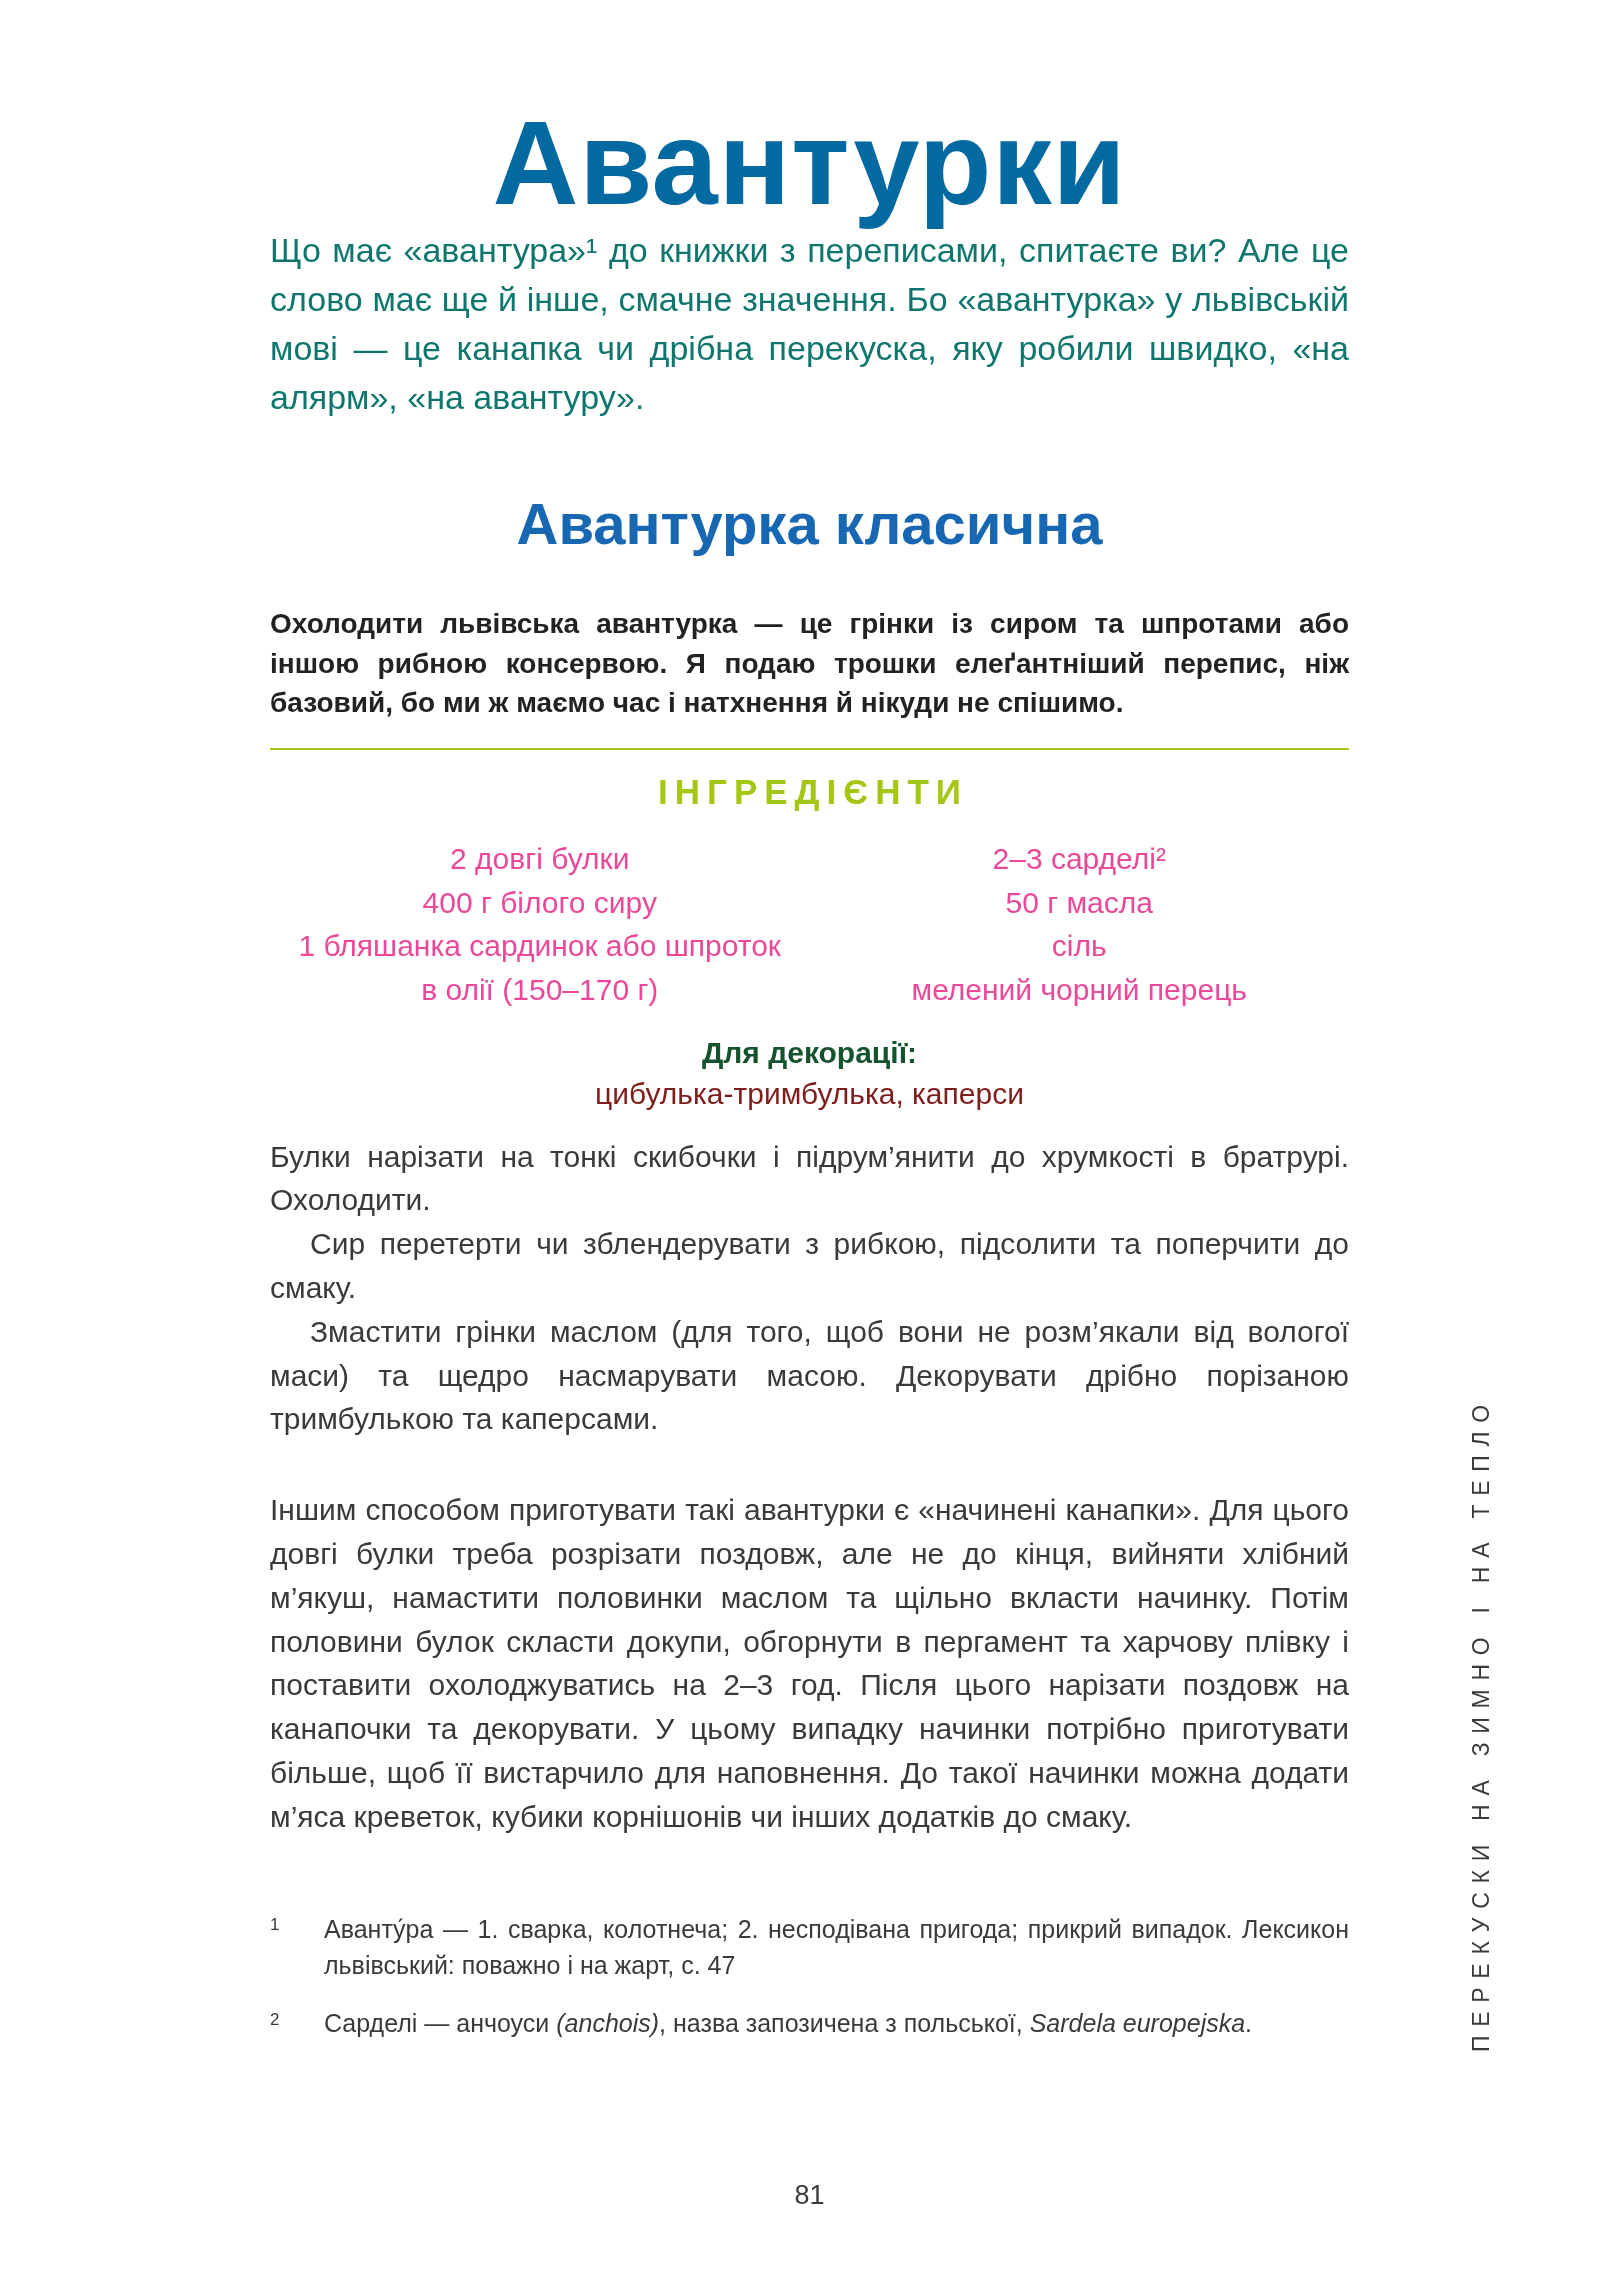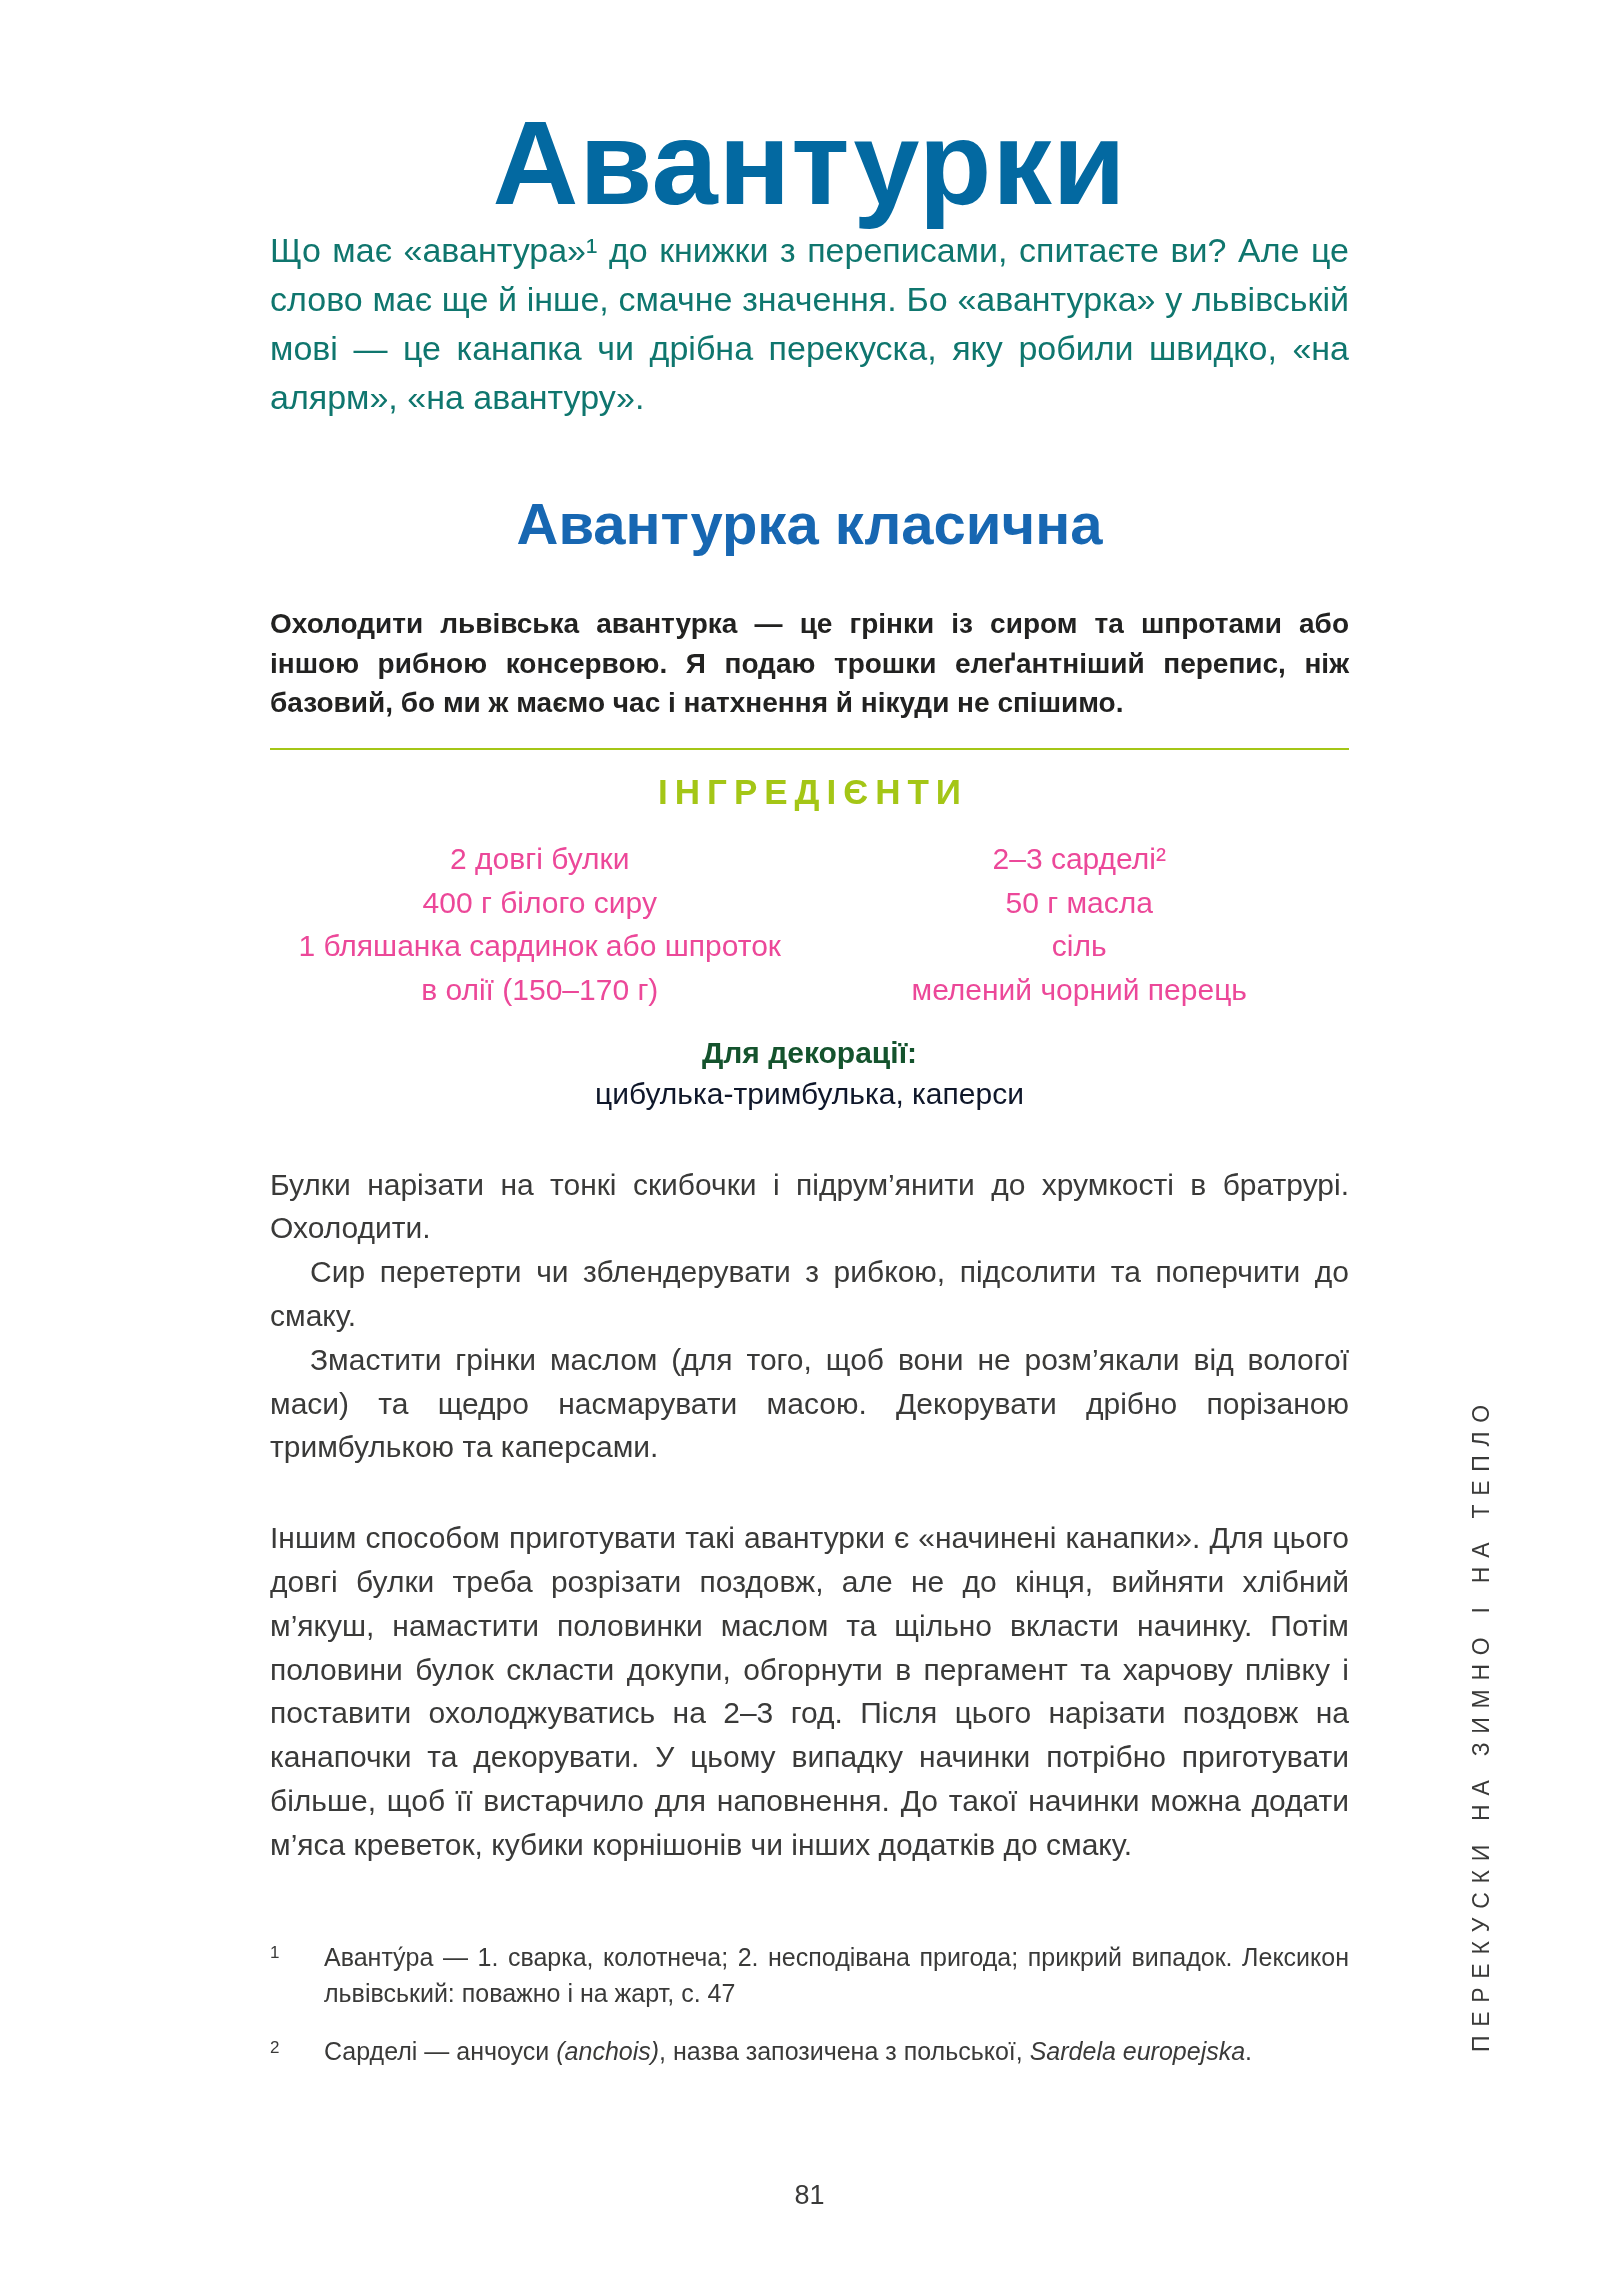--- a/index.html
+++ b/index.html
@@ -79,25 +79,25 @@
   .decoration-label {
     margin-top: 25px;
     font-size: 30px;
     font-weight: 700;
     color: #14532d;
     text-align: center;
   }
   .decoration-items {
     margin-top: 6.7px;
     font-size: 30px;
-    color: #0f172a;
+    color: #7f1d1d;
     text-align: center;
   }
   .method {
-    margin-top: 52px;
+    margin-top: 24px;
   }
   .method-p {
     font-size: 30px;
     line-height: 1.46;
     text-align: justify;
     color: #3a3a39;
   }
   .method-p.indent { text-indent: 40px; }
   .method-p.spaced { margin-top: 47px; }
   .footnotes {

